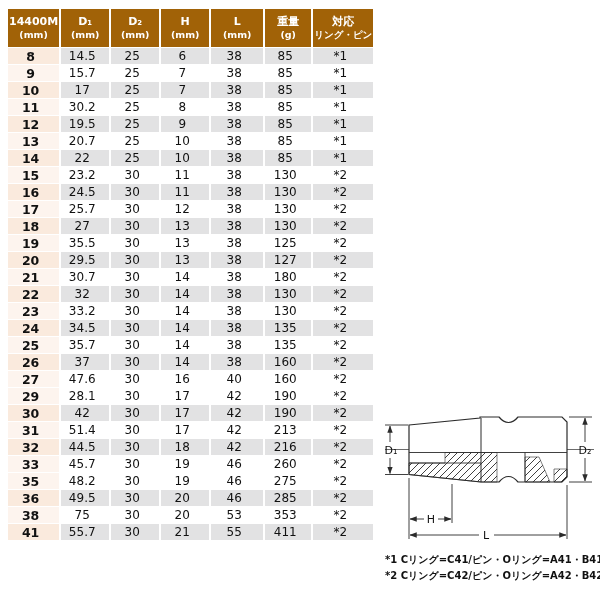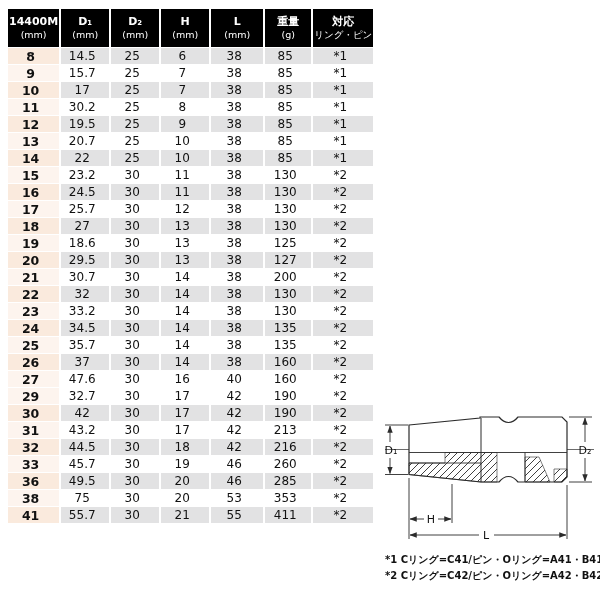--- a/index.html
+++ b/index.html
@@ -13,33 +13,33 @@
   }
 
   
   table.spec {
     position:absolute; left:6px; top:8px;
     border-collapse:separate;
     border-spacing:2px 1px;
     table-layout:fixed;
   }
   table.spec thead th {
-    background:#000000;
+    background:#a16207;
     color:#fff;
     font-weight:bold;
     font-size:11px;
     line-height:1.25;
     height:38px;
     text-align:center;
     vertical-align:middle;
     padding:0 1px;
     overflow:hidden;
     white-space:nowrap;
   }
-  table.spec thead th .unit { display:block; font-size:9.5px; font-weight:normal; }
+  table.spec thead th .unit { display:block; font-size:9.5px; font-weight:bold; }
   table.spec tbody th,
   table.spec tbody td {
     height:16px;
     font-size:12px;
     text-align:center;
     vertical-align:middle;
     padding:0 6px 0 0;
     white-space:nowrap;
     overflow:hidden;
   }
@@ -216,21 +216,21 @@
           <th>18</th>
           <td>27</td>
           <td>30</td>
           <td>13</td>
           <td>38</td>
           <td>130</td>
           <td>*2</td>
         </tr>
         <tr>
           <th>19</th>
-          <td>18.6</td>
+          <td>35.5</td>
           <td>30</td>
           <td>13</td>
           <td>38</td>
           <td>125</td>
           <td>*2</td>
         </tr>
         <tr class="striped">
           <th>20</th>
           <td>29.5</td>
           <td>30</td>
@@ -238,21 +238,21 @@
           <td>38</td>
           <td>127</td>
           <td>*2</td>
         </tr>
         <tr>
           <th>21</th>
           <td>30.7</td>
           <td>30</td>
           <td>14</td>
           <td>38</td>
-          <td>200</td>
+          <td>180</td>
           <td>*2</td>
         </tr>
         <tr class="striped">
           <th>22</th>
           <td>32</td>
           <td>30</td>
           <td>14</td>
           <td>38</td>
           <td>130</td>
           <td>*2</td>
@@ -297,39 +297,39 @@
           <th>27</th>
           <td>47.6</td>
           <td>30</td>
           <td>16</td>
           <td>40</td>
           <td>160</td>
           <td>*2</td>
         </tr>
         <tr>
           <th>29</th>
-          <td>32.7</td>
+          <td>28.1</td>
           <td>30</td>
           <td>17</td>
           <td>42</td>
           <td>190</td>
           <td>*2</td>
         </tr>
         <tr class="striped">
           <th>30</th>
           <td>42</td>
           <td>30</td>
           <td>17</td>
           <td>42</td>
           <td>190</td>
           <td>*2</td>
         </tr>
         <tr>
           <th>31</th>
-          <td>43.2</td>
+          <td>51.4</td>
           <td>30</td>
           <td>17</td>
           <td>42</td>
           <td>213</td>
           <td>*2</td>
         </tr>
         <tr class="striped">
           <th>32</th>
           <td>44.5</td>
           <td>30</td>
@@ -338,20 +338,29 @@
           <td>216</td>
           <td>*2</td>
         </tr>
         <tr>
           <th>33</th>
           <td>45.7</td>
           <td>30</td>
           <td>19</td>
           <td>46</td>
           <td>260</td>
+          <td>*2</td>
+        </tr>
+        <tr>
+          <th>35</th>
+          <td>48.2</td>
+          <td>30</td>
+          <td>19</td>
+          <td>46</td>
+          <td>275</td>
           <td>*2</td>
         </tr>
         <tr class="striped">
           <th>36</th>
           <td>49.5</td>
           <td>30</td>
           <td>20</td>
           <td>46</td>
           <td>285</td>
           <td>*2</td>

